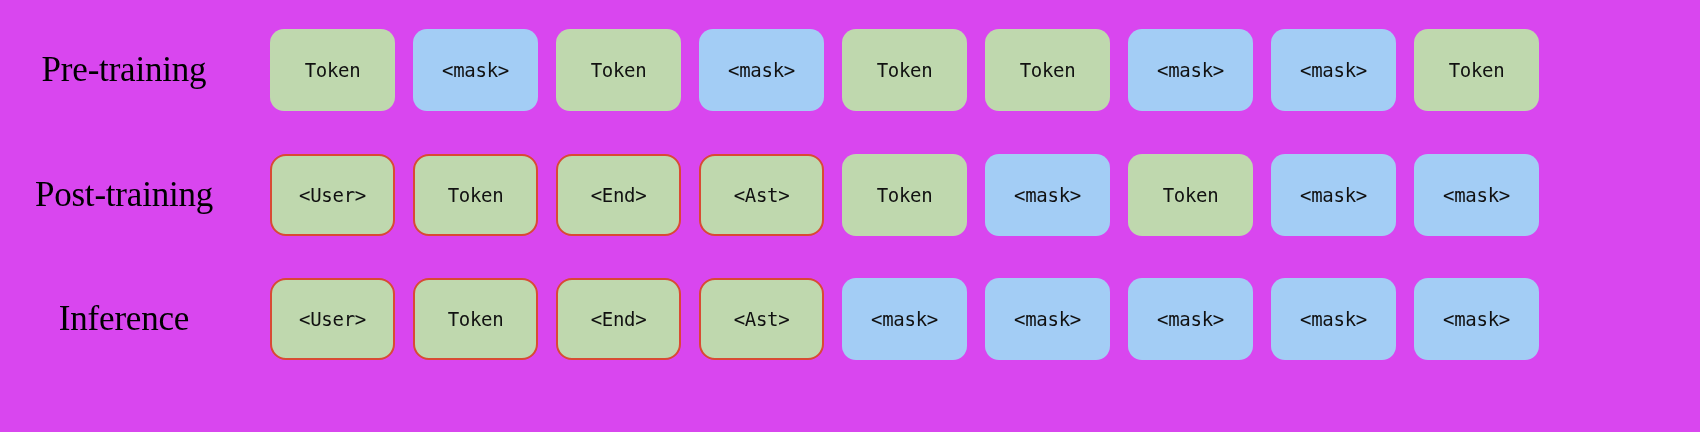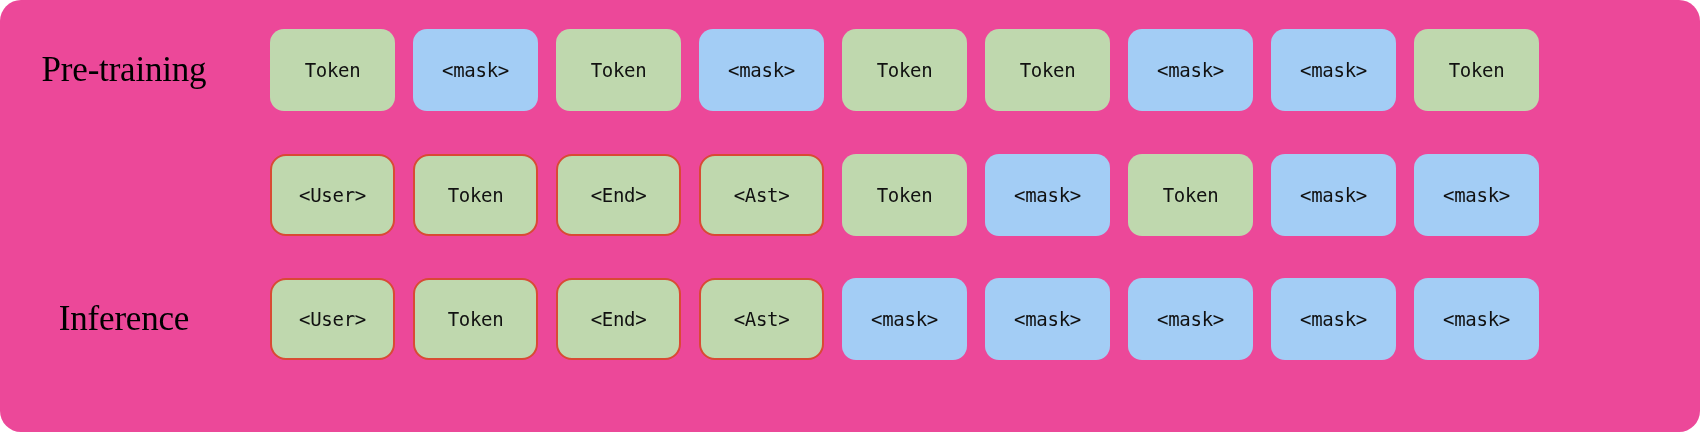--- a/index.html
+++ b/index.html
@@ -86,21 +86,21 @@
     font-weight: 400;
     color: #111111;
     line-height: 1;
     white-space: nowrap;
     letter-spacing: -0.3px;
   }
 </style>
 </head>
 <body>
 
-<div id="diagram" style="background: #ec4899; border-radius: 21px;">
+<div id="diagram" style="background: #d946ef;">
 
 <div class="row" id="row-0">
       <div class="row-label" style="color: rgb(0, 0, 0);">Pre-training</div>
       <div class="token-strip">
         <div class="token-box green" style="background: rgb(191, 216, 174);">
           <span class="token-text" style="color: rgb(17, 17, 17);">Token</span>
         </div>
         <div class="token-box blue" style="background: rgb(163, 205, 245);">
           <span class="token-text" style="color: rgb(17, 17, 17);">&lt;mask&gt;</span>
         </div>
@@ -121,20 +121,21 @@
         </div>
         <div class="token-box blue" style="background: rgb(163, 205, 245);">
           <span class="token-text" style="color: rgb(17, 17, 17);">&lt;mask&gt;</span>
         </div>
         <div class="token-box green" style="background: rgb(191, 216, 174);">
           <span class="token-text" style="color: rgb(17, 17, 17);">Token</span>
         </div>
       </div>
     </div>
     <div class="row" id="row-1">
+      <div class="row-label" style="color: rgb(0, 0, 0);">Post-training</div>
       <div class="token-strip">
         <div class="token-box green special" style="background: rgb(191, 216, 174); border-color: rgb(217, 74, 52);">
           <span class="token-text" style="color: rgb(17, 17, 17);">&lt;User&gt;</span>
         </div>
         <div class="token-box green special" style="background: rgb(191, 216, 174); border-color: rgb(217, 74, 52);">
           <span class="token-text" style="color: rgb(17, 17, 17);">Token</span>
         </div>
         <div class="token-box green special" style="background: rgb(191, 216, 174); border-color: rgb(217, 74, 52);">
           <span class="token-text" style="color: rgb(17, 17, 17);">&lt;End&gt;</span>
         </div>

